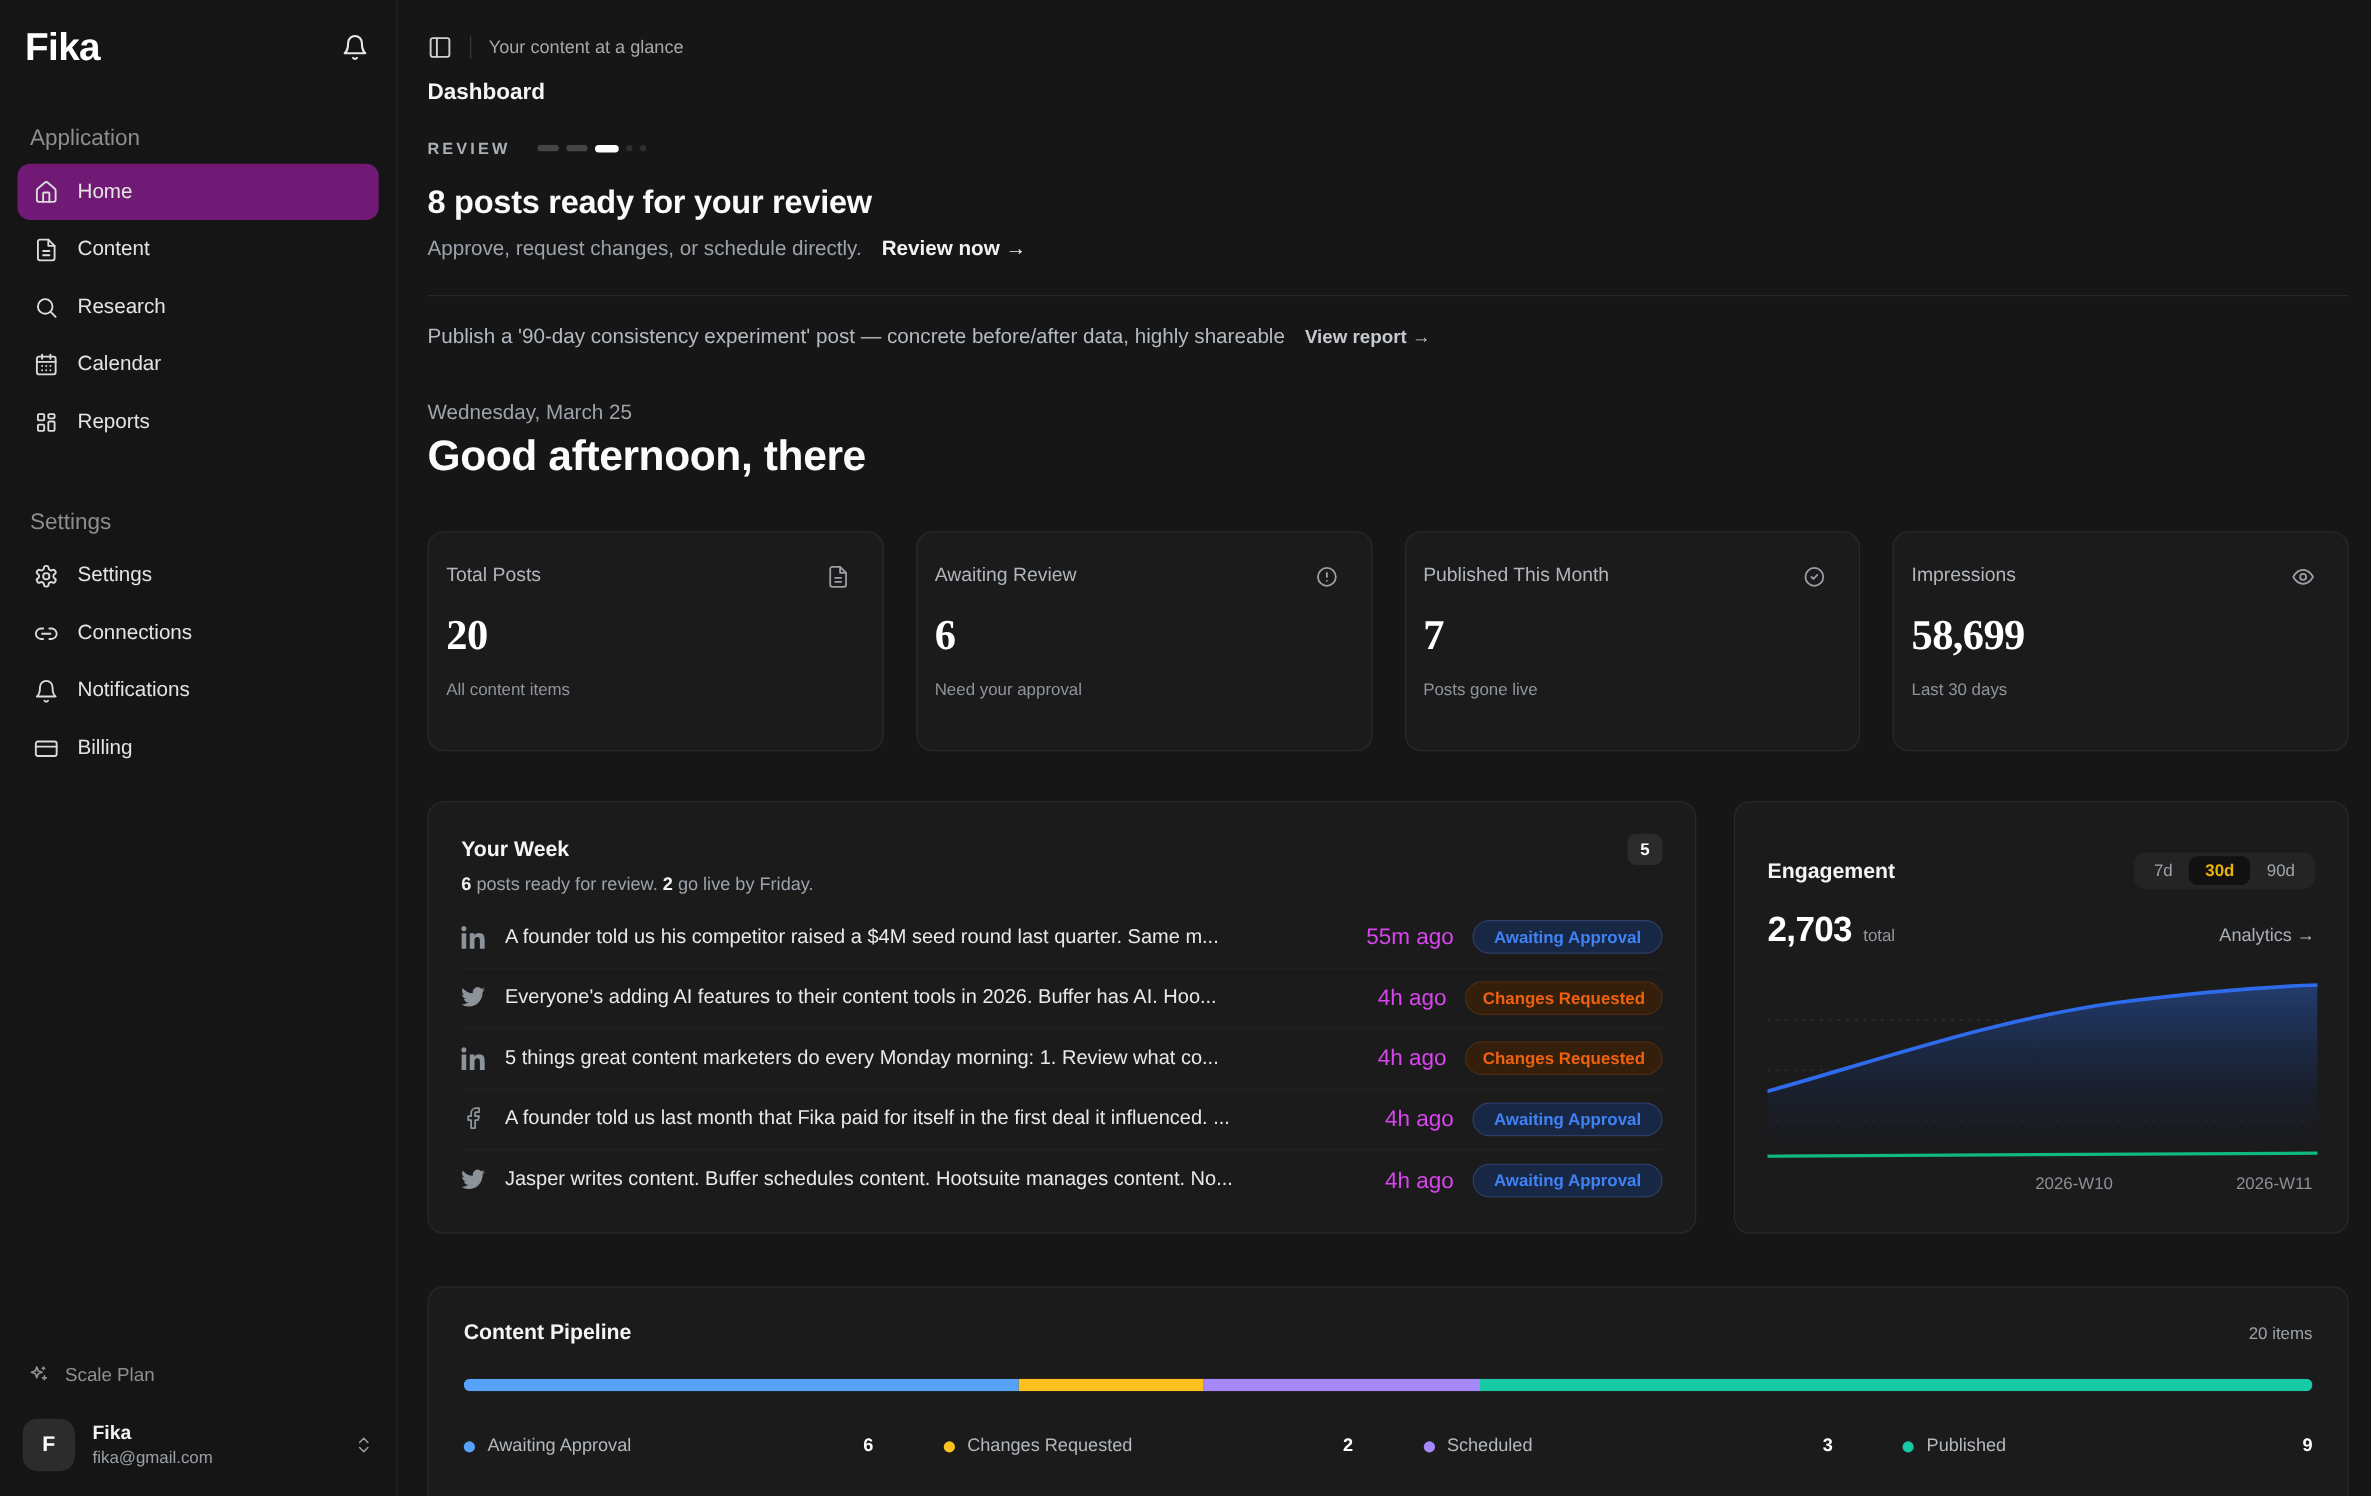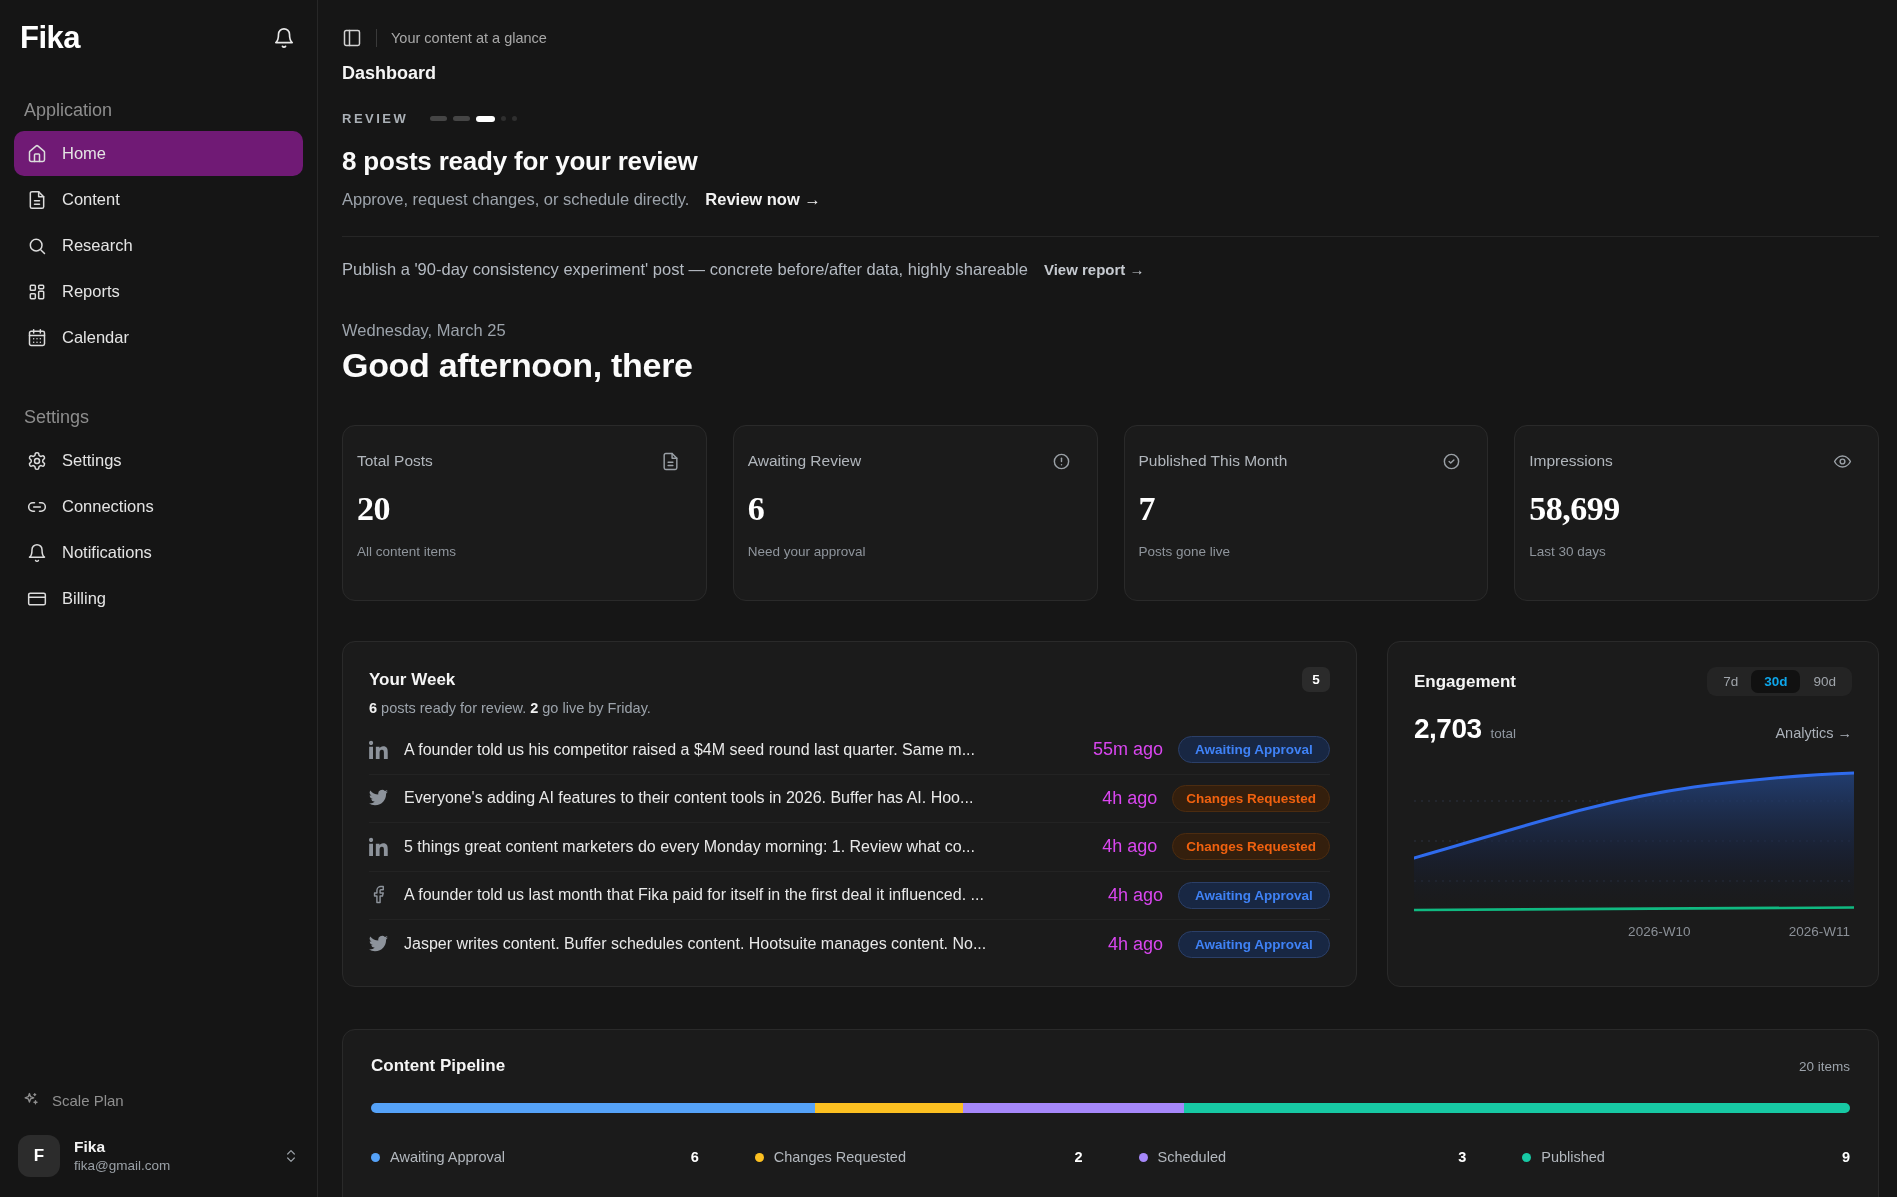--- a/index.html
+++ b/index.html
@@ -108,28 +108,28 @@
   }
   .week-time { font-size:18px; color:#d946ef; white-space:nowrap; }
   .status-badge {
     min-width:152px; text-align:center; padding:5px 13px; border-radius:999px;
     font-size:13.5px; font-weight:700; white-space:nowrap;
   }
   .badge-awaiting { color:#3f82f6; background:#182743; border:1px solid #2b3f68; }
   .badge-changes { color:#f0610f; background:#341f0d; border:1px solid #4c2c10; }
 
   
-  .engage-card { width:492px; min-width:492px; padding:25px 26px; height:346px; }
+  .engage-card { width:492px; min-width:492px; padding:40px 26px; height:346px; }
   .engage-head { display:flex; align-items:center; justify-content:space-between; }
   .engage-title { font-size:17px; font-weight:700; color:#f5f5f5; }
   .seg-control { display:flex; background:#242424; border-radius:9px; padding:3px; }
   .seg {
     padding:4px 13px; font-size:13.5px; color:#a0a5ab; border-radius:7px; cursor:pointer;
   }
-  .seg.active { background:#111111; color:#0ea5e9; font-weight:700; }
+  .seg.active { background:#111111; color:#eab308; font-weight:700; }
   .engage-val-row { display:flex; align-items:baseline; margin-top:14px; }
   .engage-total { font-size:28px; font-weight:800; color:#ffffff; letter-spacing:-0.5px; }
   .engage-total-suffix { font-size:13.5px; color:#9097a0; margin-left:9px;margin-top:16px; }
   .engage-link { margin-left:auto; font-size:14.5px; color:#aab0b8; cursor:pointer; }
   .engage-chart { margin-top:16px; position:relative; }
   .x-labels { position:relative; height:18px; margin-top:8px; }
   .x-label { position:absolute; font-size:13.5px; color:#8b9097; }
   .x-label.w10 { left:56%; transform:translateX(-50%); }
   .x-label.w11 { right:2px; }
 
@@ -261,32 +261,32 @@
     <span class="nicon">
         <svg class="stroke-ico" width="20" height="20">
           <use href="#i-search"></use>
         </svg>
       </span>
     <span>Research</span>
   </div>
   <div class="nav-item">
     <span class="nicon">
         <svg class="stroke-ico" width="20" height="20">
+          <use href="#i-calendar"></use>
+        </svg>
+      </span>
+    <span>Calendar</span>
+  </div>
+  <div class="nav-item">
+    <span class="nicon">
+        <svg class="stroke-ico" width="20" height="20">
           <use href="#i-layout-grid"></use>
         </svg>
       </span>
     <span>Reports</span>
-  </div>
-  <div class="nav-item">
-    <span class="nicon">
-        <svg class="stroke-ico" width="20" height="20">
-          <use href="#i-calendar"></use>
-        </svg>
-      </span>
-    <span>Calendar</span>
   </div>
 
   <div class="section-label second">Settings</div>
 
   <div class="nav-item">
     <span class="nicon">
         <svg class="stroke-ico" width="20" height="20">
           <use href="#i-gear"></use>
         </svg>
       </span>

